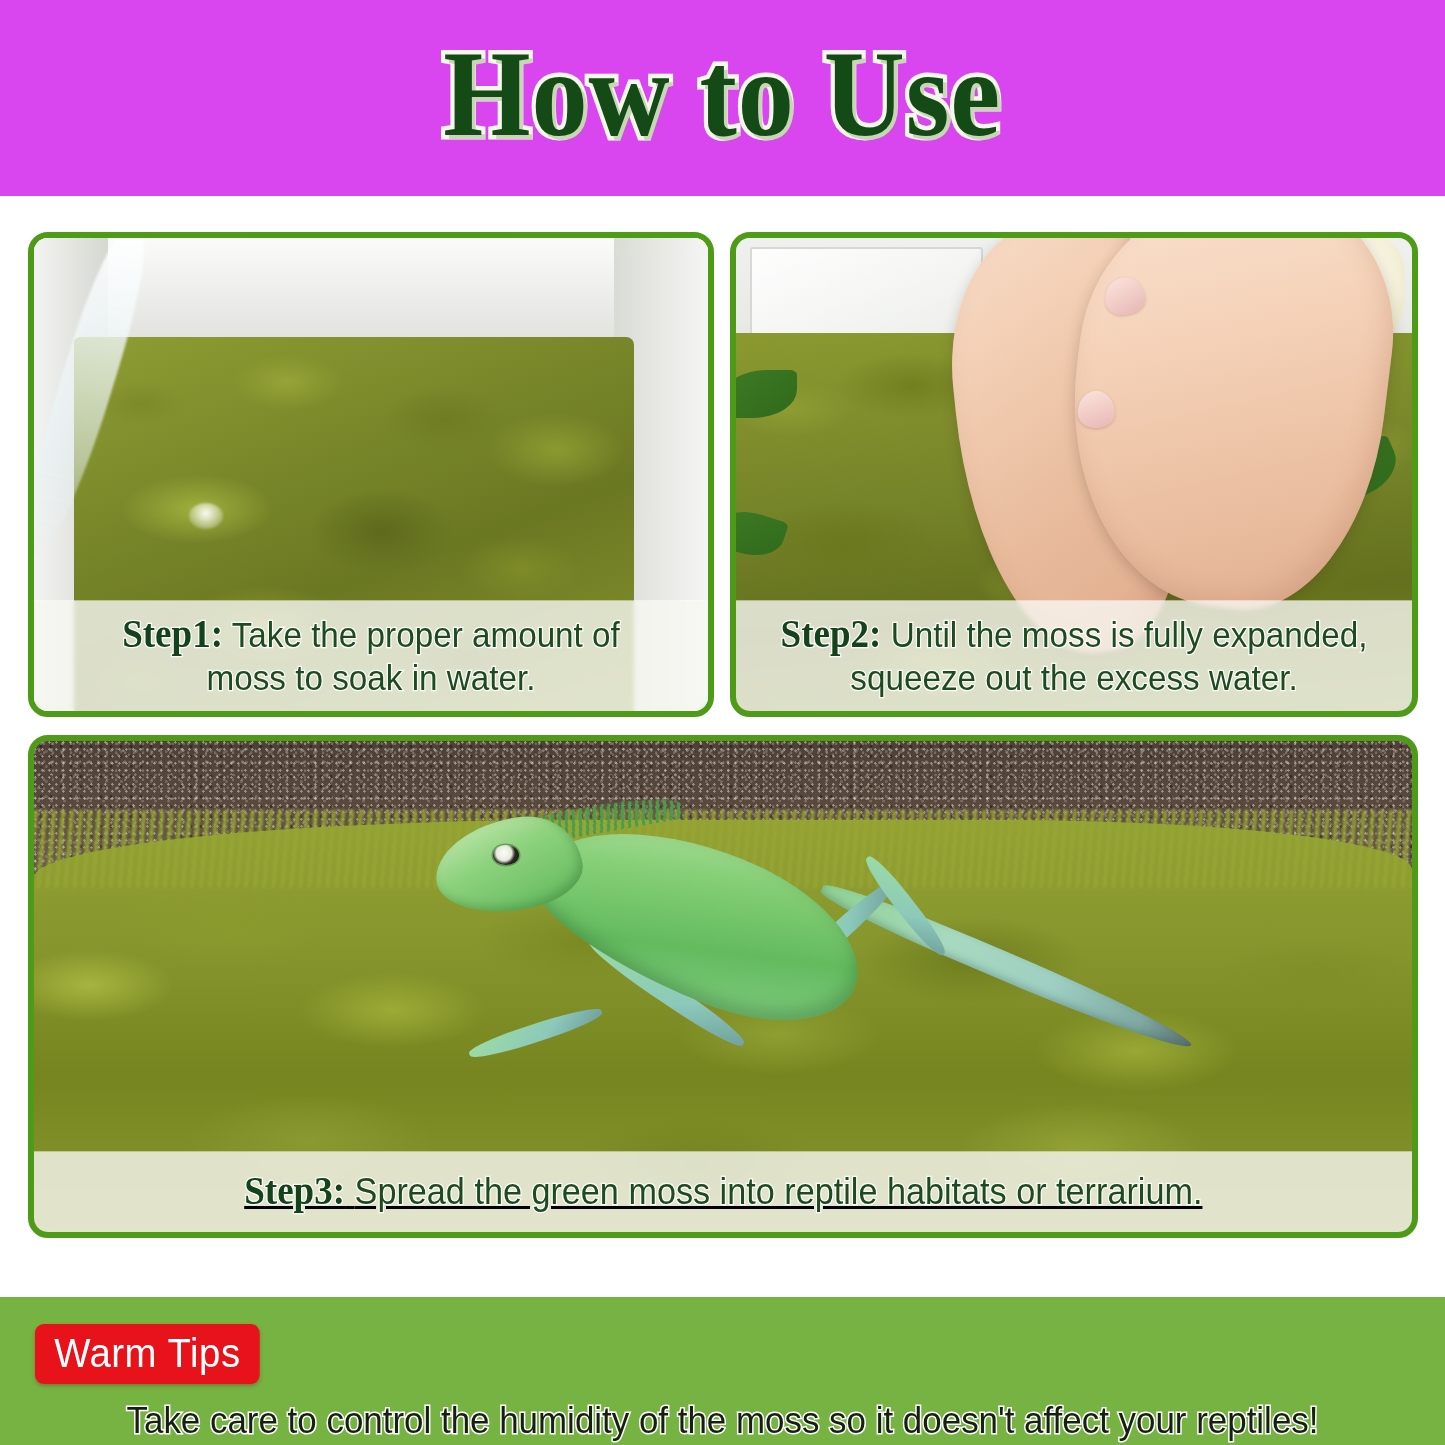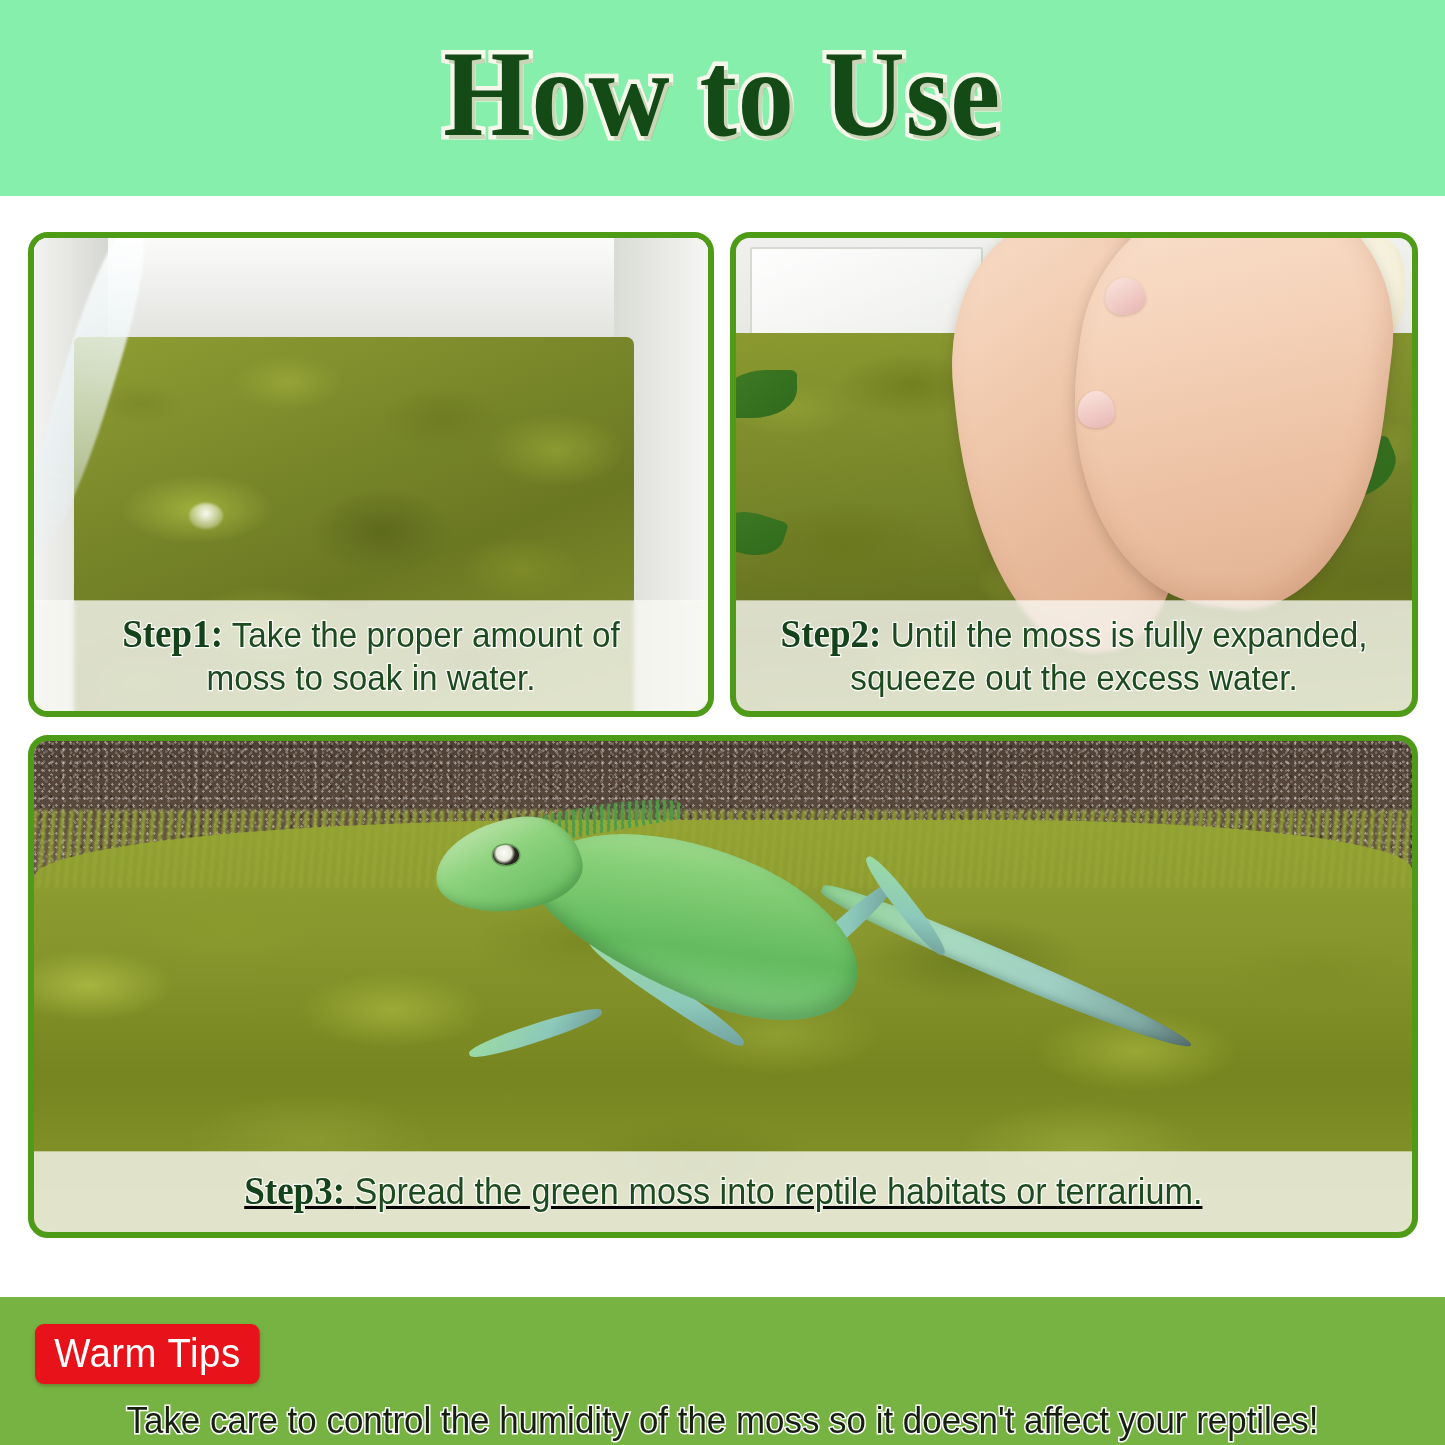--- a/index.html
+++ b/index.html
@@ -14,21 +14,21 @@
     overflow: hidden;
     position: relative;
   }
 
   
   .header-banner {
     position: absolute;
     left: 0; top: 0;
     width: 1445px;
     height: 196px;
-    background: #86efac;
+    background: #d946ef;
     display: flex;
     align-items: center;
     justify-content: center;
   }
   .header-title {
     font-family: "Liberation Serif", serif;
     font-weight: bold;
     font-size: 122px;
     line-height: 1;
     color: #134a16;

